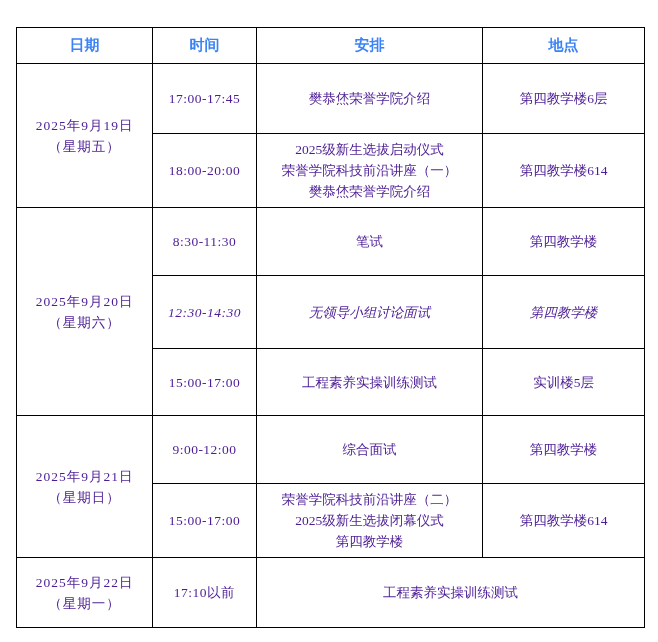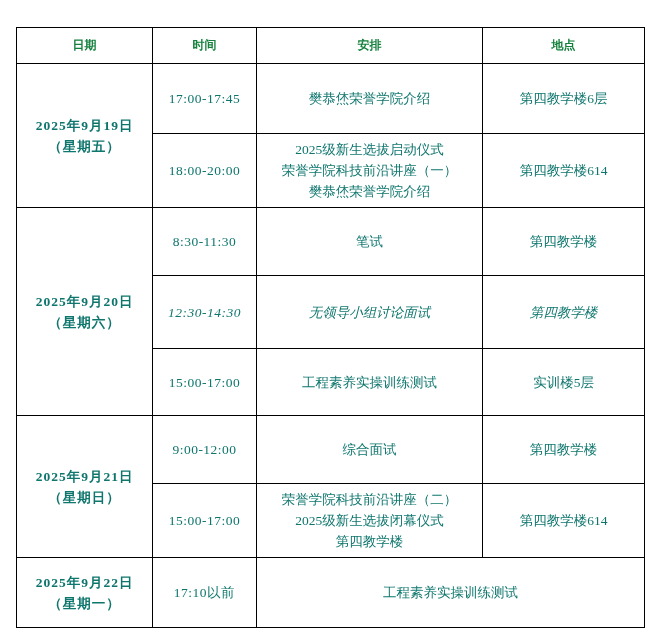--- a/index.html
+++ b/index.html
@@ -32,31 +32,31 @@
   table.schedule td {
     border: 1px solid #000000;
     text-align: center;
     vertical-align: middle;
     padding: 0 2px;
     overflow: hidden;
   }
   table.schedule th {
     font-family: "Liberation Sans", "DejaVu Sans", sans-serif;
     font-weight: bold;
-    font-size: 12px;
-    color: #15803d;
+    font-size: 15px;
+    color: #3b82f6;
   }
   table.schedule td {
     font-family: "Liberation Serif", "DejaVu Serif", serif;
     font-size: 13.5px;
     line-height: 21px;
-    color: #0f766e;
+    color: #4c1d95;
     white-space: pre-line;
   }
-  td.date-cell { letter-spacing: 1px; font-weight: bold; }
+  td.date-cell { letter-spacing: 1px; }
   td.time-cell { letter-spacing: 0.5px; }
 
   tr.row-header { height: 36px; }
   tr.row-a { height: 70px; }
   tr.row-b { height: 74px; }
   tr.row-c { height: 68px; }
   tr.row-d { height: 73px; font-style: italic; }
   tr.row-e { height: 67px; }
   tr.row-f { height: 68px; }
   tr.row-g { height: 74px; }

